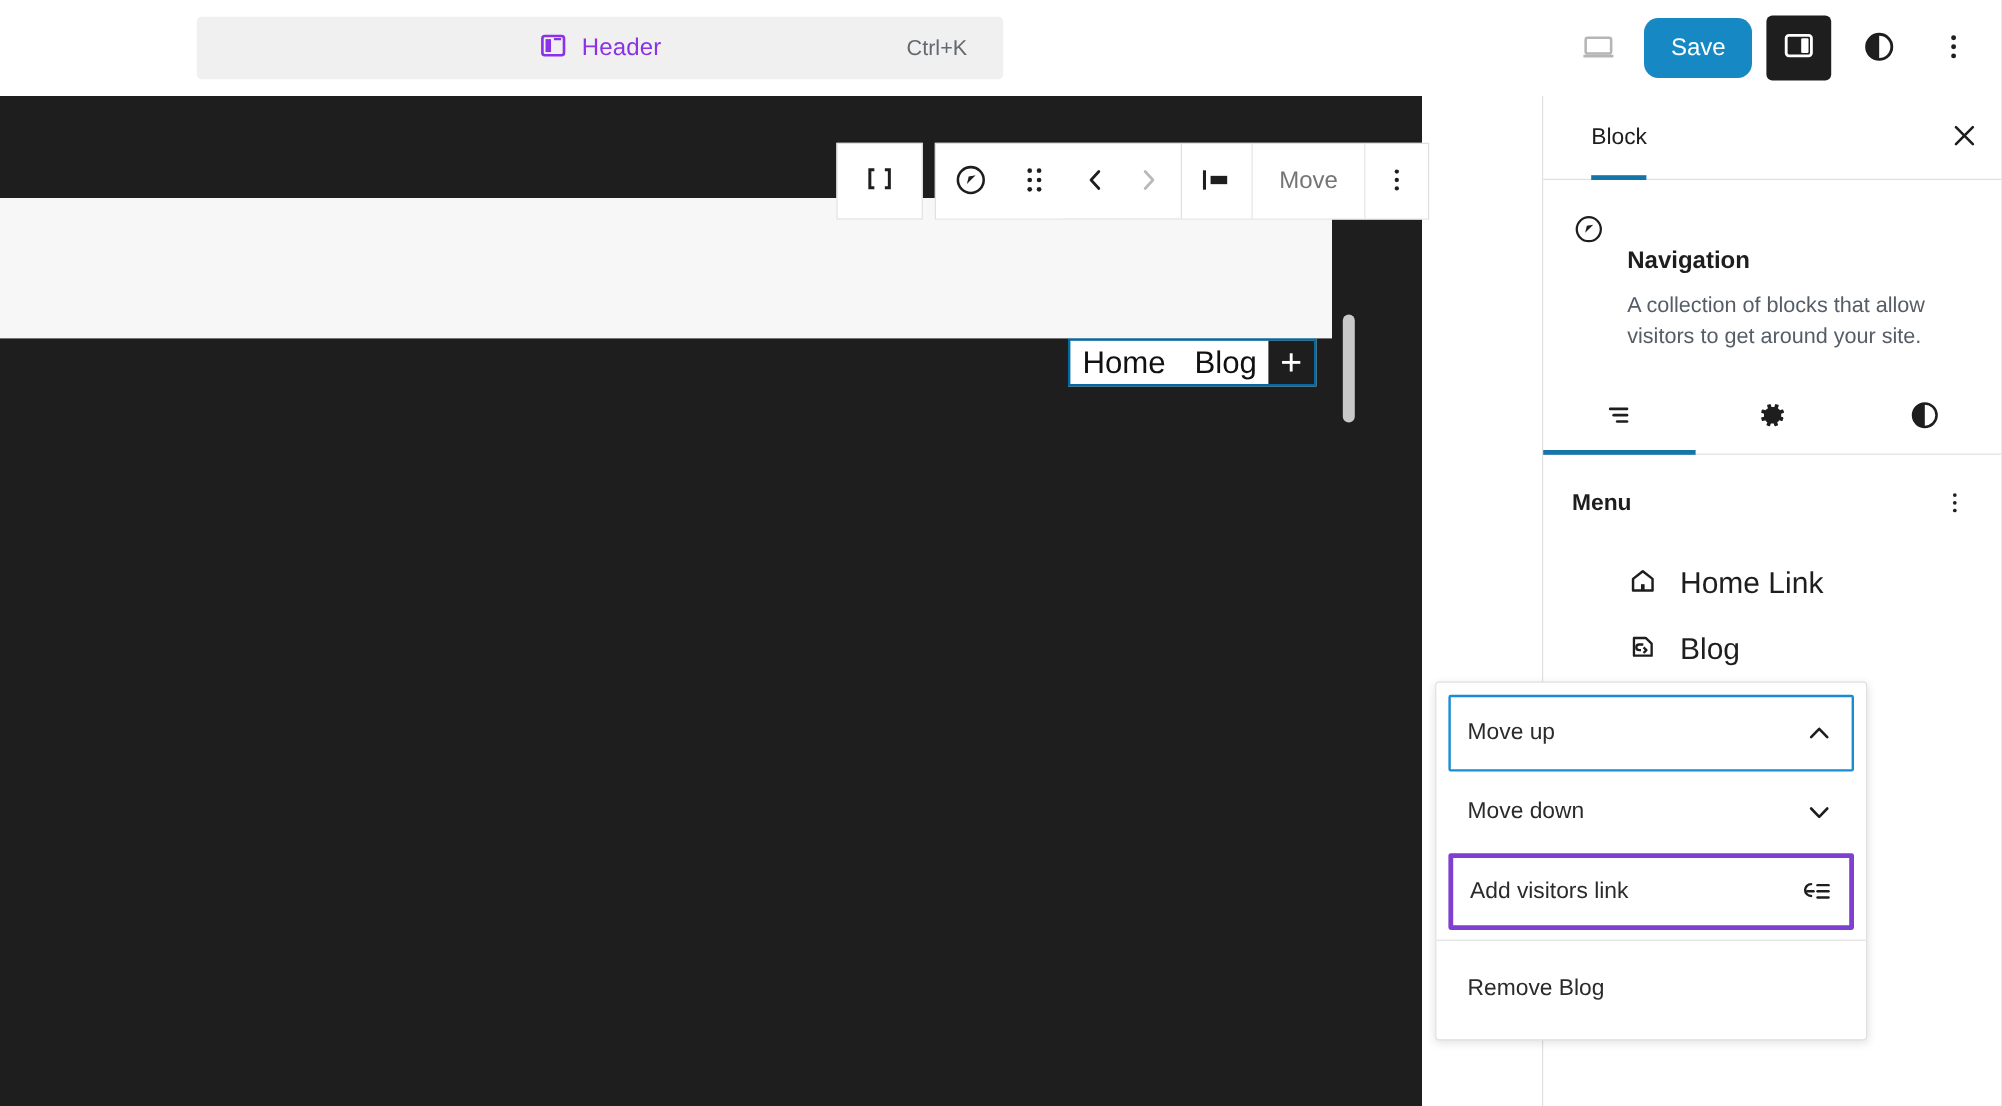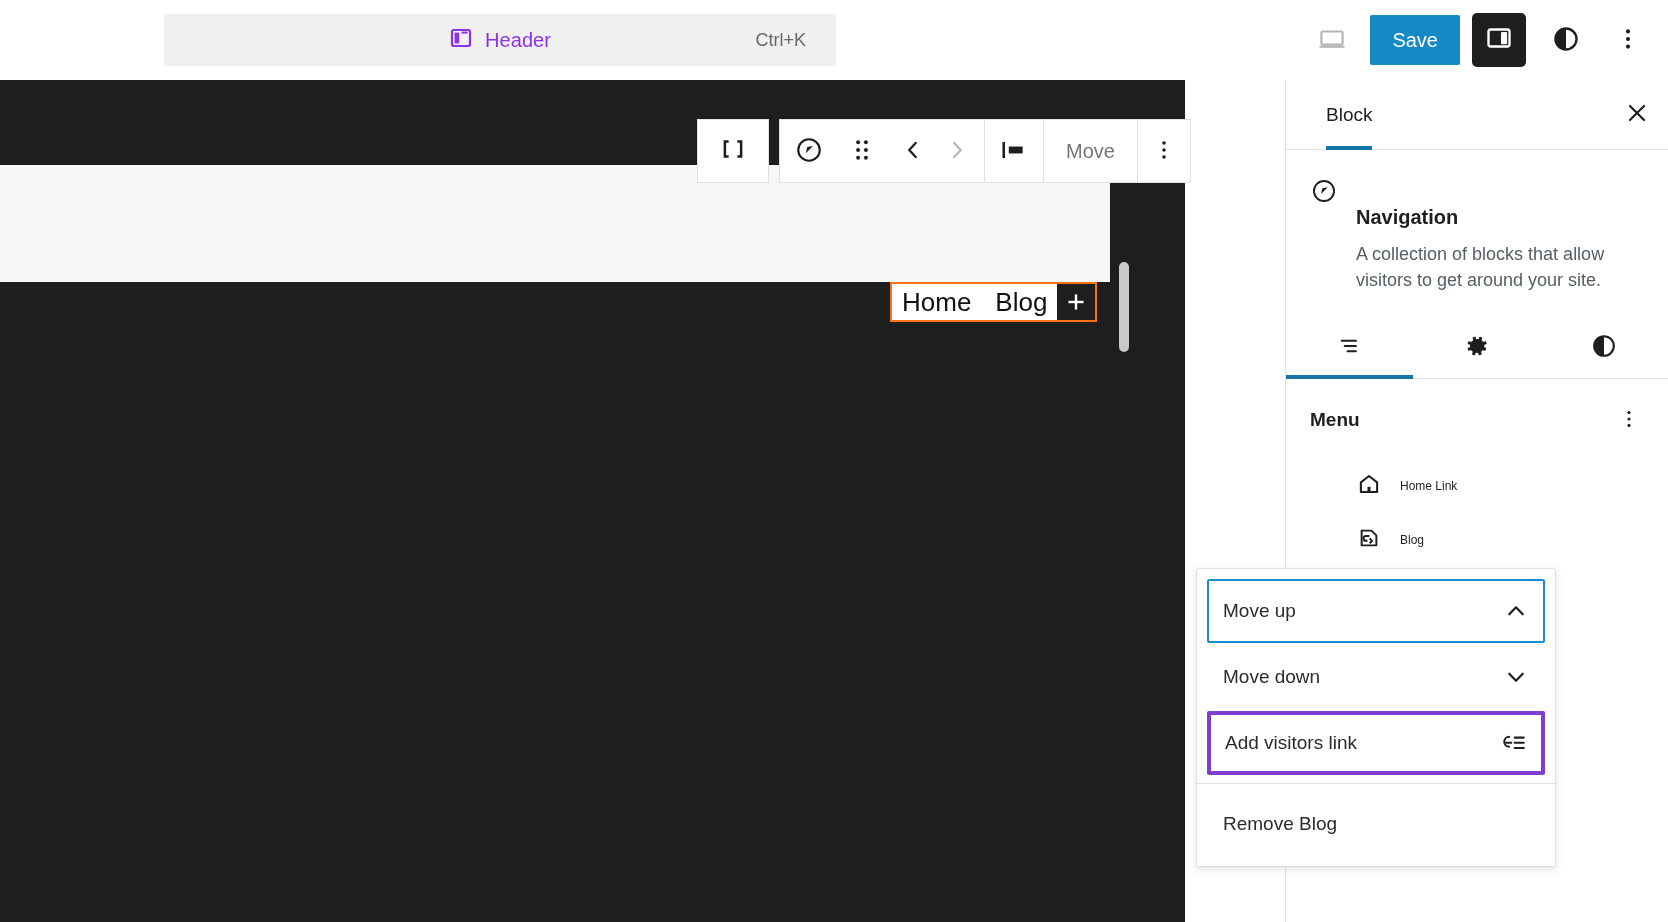--- a/index.html
+++ b/index.html
@@ -39,21 +39,21 @@
   }
   .icon-btn {
     width: 52px; height: 52px;
     display: flex; align-items: center; justify-content: center;
     background: transparent; border: none; cursor: pointer;
     border-radius: 4px;
   }
   .save-btn {
     height: 50px; padding: 0 22px; margin: 0 12px;
     background: #1689c4; color: #fff;
-    border: none; border-radius: 2px;
+    border: none; border-radius: 12px;
     font-size: 20px; font-family: "Liberation Sans", sans-serif;
     cursor: pointer;
     display: flex; align-items: center; justify-content: center;
   }
   .dark-toggle {
     width: 54px; height: 54px;
     background: #1e1e1e; border-radius: 5px;
     display: flex; align-items: center; justify-content: center;
     cursor: pointer; margin-right: 14px;
   }
@@ -69,21 +69,21 @@
   }
   .header-strip {
     position: absolute; left: 0; top: 85px;
     width: 1110px; height: 117px;
     background: #f7f7f7;
   }
   
   .nav-block {
     position: absolute; left: 890px; top: 202px;
     height: 40px;
-    border: 2px solid #f97316;
+    border: 2px solid #0369a1;
     background: #ffffff;
     display: flex; align-items: stretch;
   }
   .nav-items {
     display: flex; align-items: center; gap: 24px;
     padding: 0 10px;
   }
   .nav-item {
     font-size: 26px; color: #111; cursor: pointer;
     font-family: "Liberation Sans", sans-serif;
@@ -193,21 +193,21 @@
     display: flex; align-items: center; justify-content: space-between;
     padding: 22px 20px 14px 24px;
   }
   .menu-head-title { font-size: 19px; font-weight: bold; color: #1e1e1e; }
   .menu-list { padding: 6px 0 0 0; }
   .menu-row {
     display: flex; align-items: center; gap: 18px;
     padding: 12px 24px 12px 70px;
     cursor: pointer;
   }
-  .menu-row-label { font-size: 12px; color: #1e1e1e; }
+  .menu-row-label { font-size: 25px; color: #1e1e1e; }
 
   
   .popover {
     position: absolute; left: 1196px; top: 568px;
     width: 360px;
     background: #ffffff;
     border: 1px solid #e0e0e0;
     border-radius: 3px;
     box-shadow: 0 2px 8px rgba(0,0,0,.12);
     padding: 8px 0;

